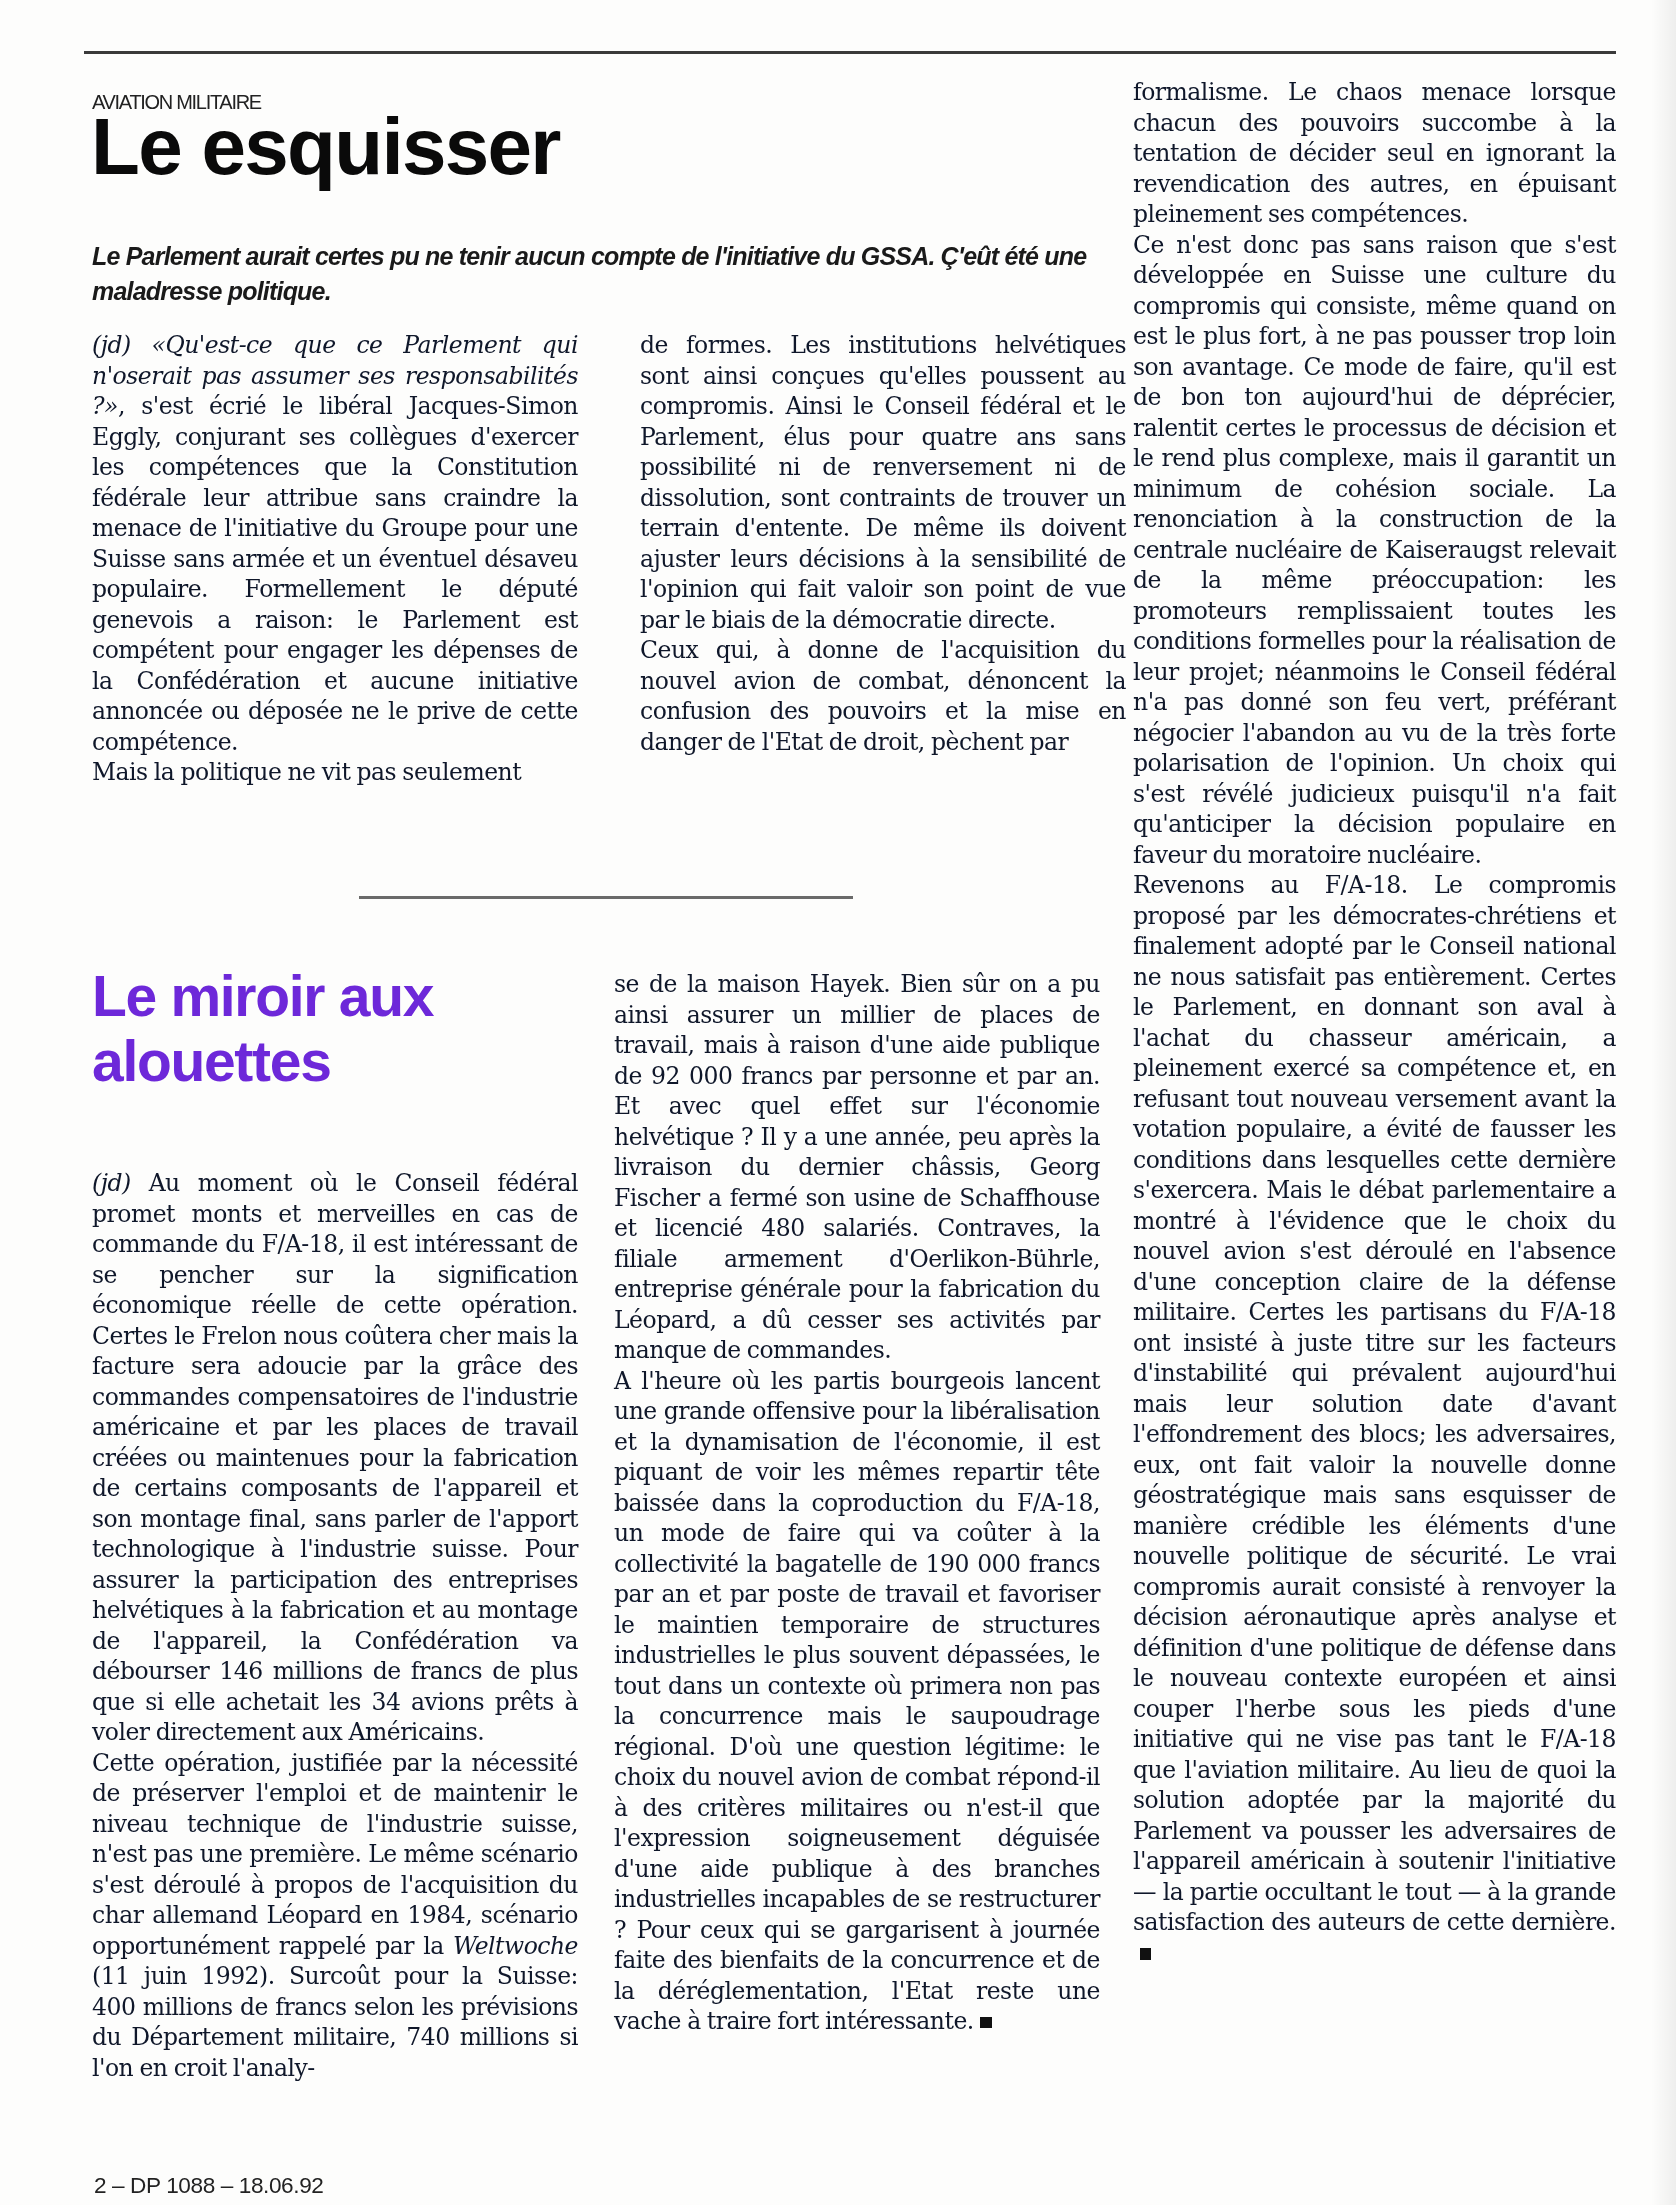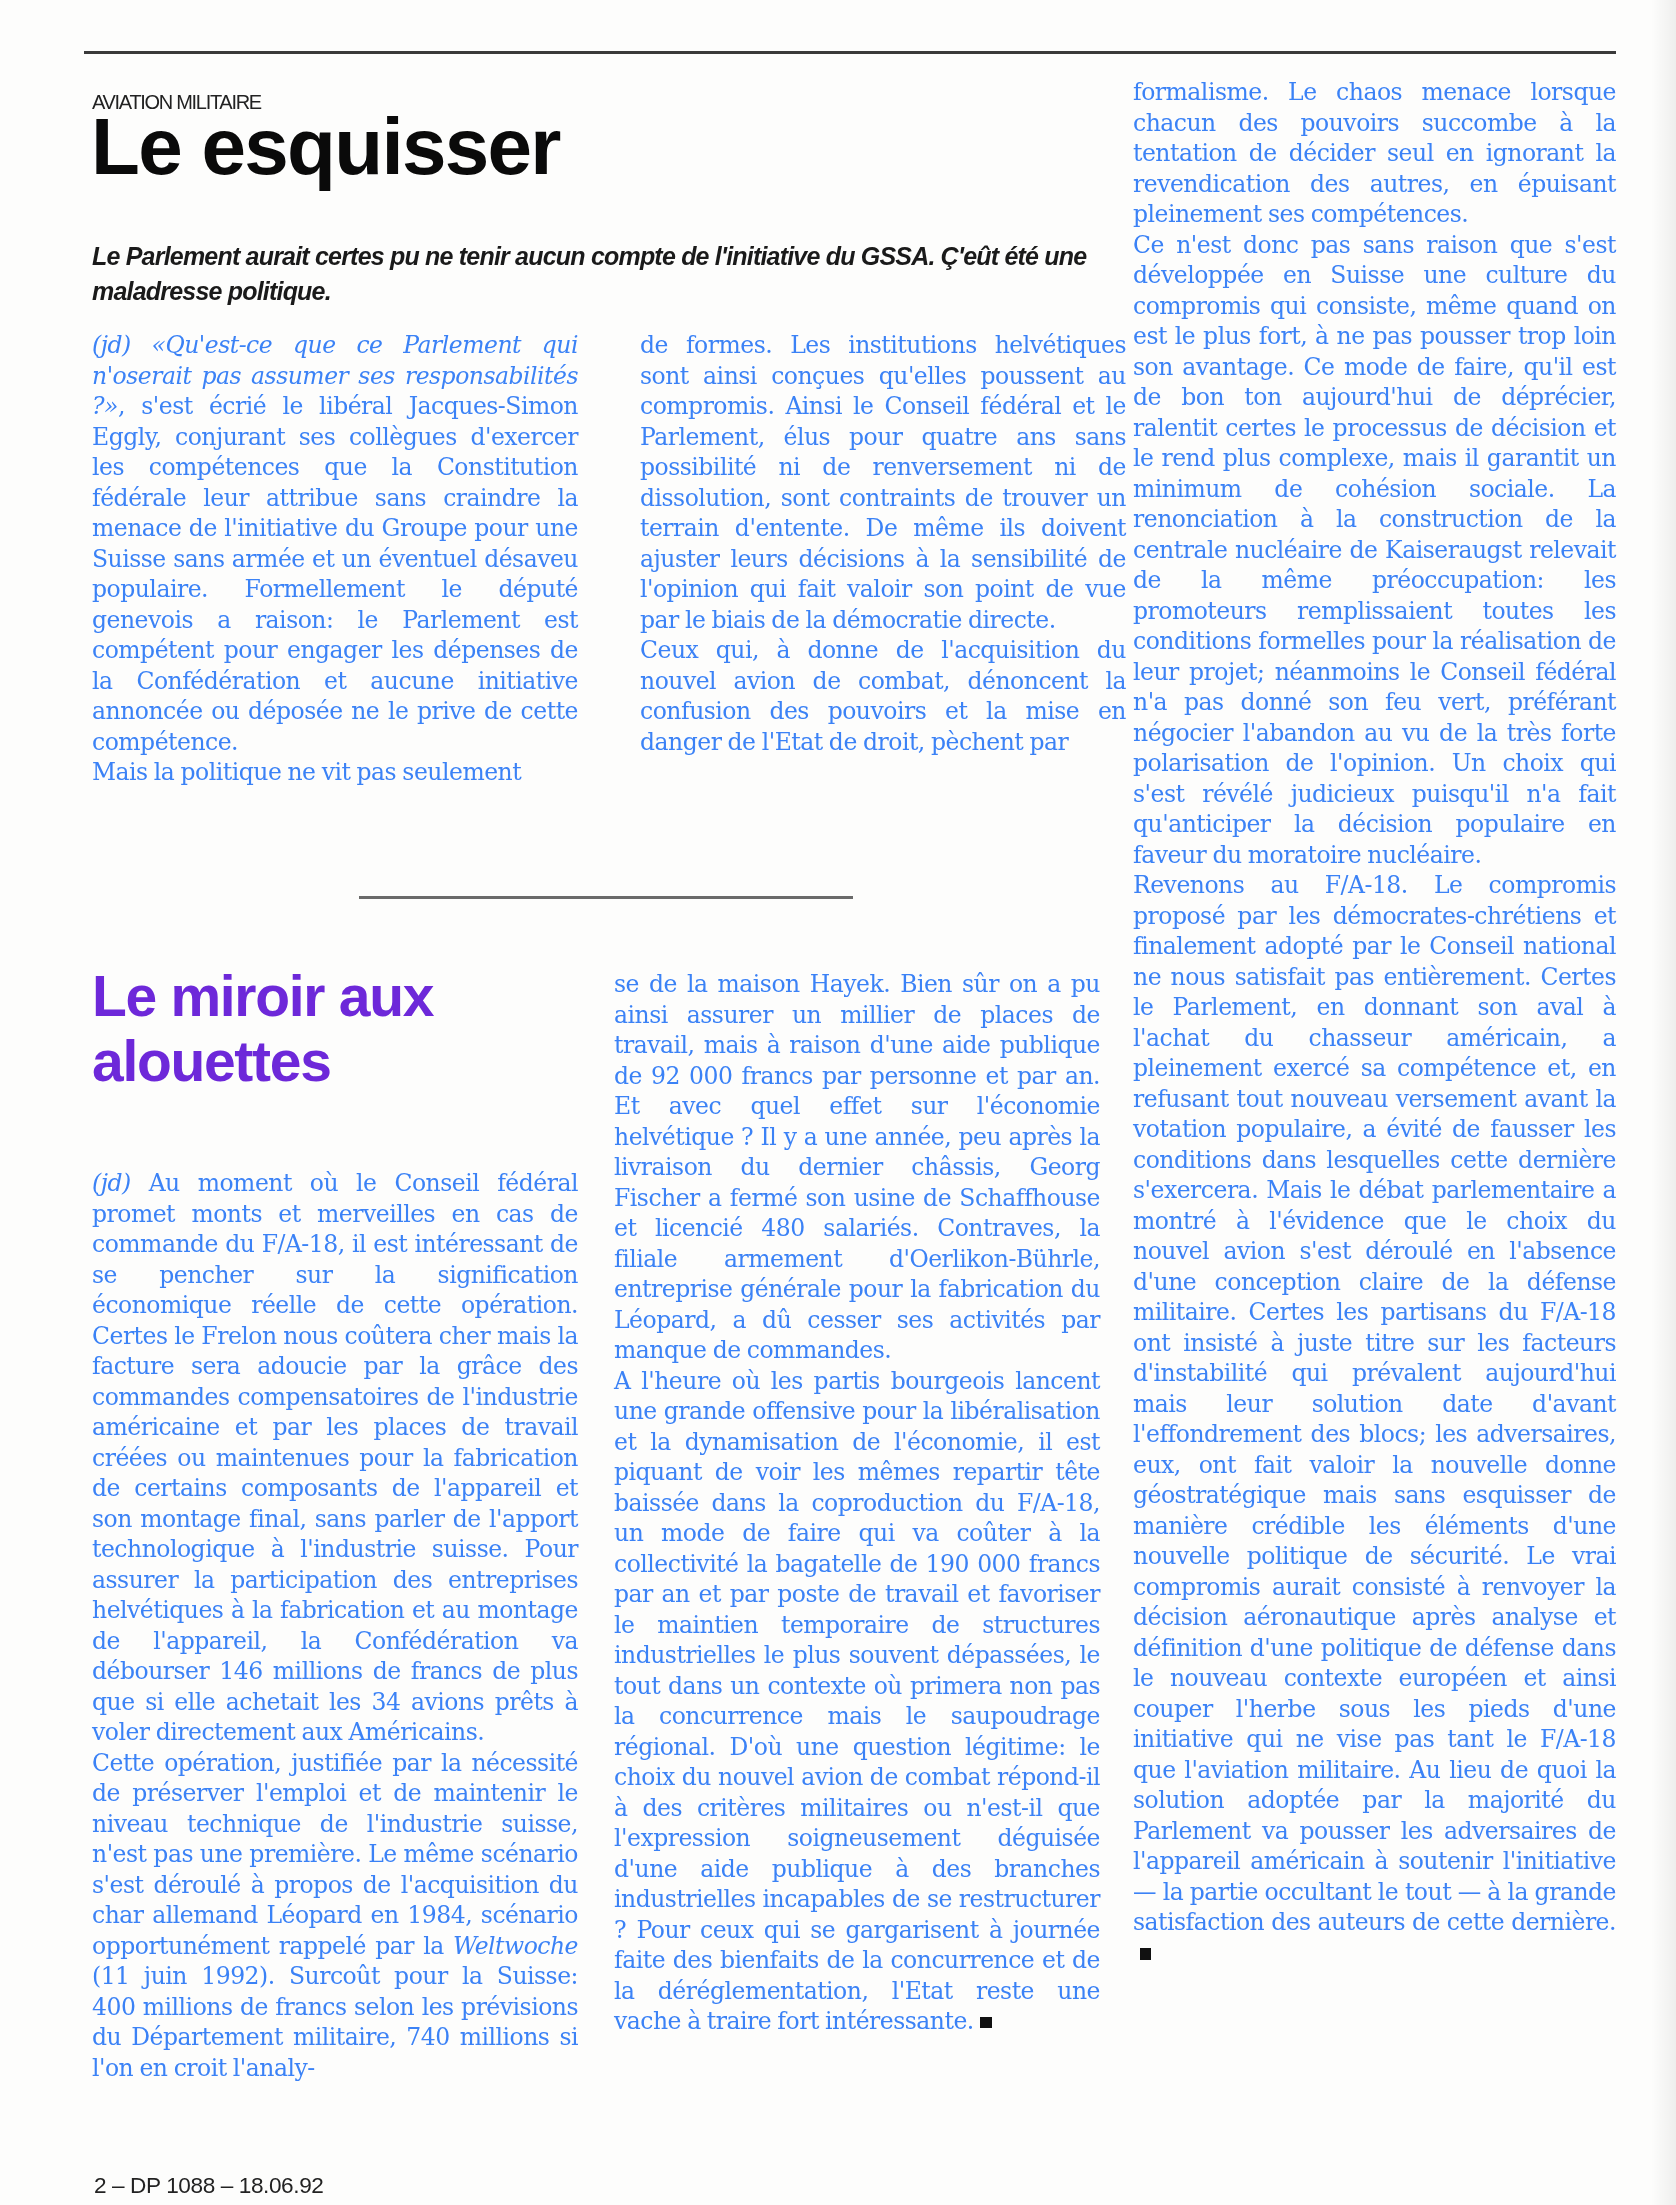--- a/index.html
+++ b/index.html
@@ -26,21 +26,21 @@
     letter-spacing:-1.3px; color:#6d28d9; line-height:65px;
   }
   .lede {
     position:absolute; left:92px; top:223px; width:1023px;
     font-family:"Liberation Sans", sans-serif; font-weight:bold; font-style:italic;
     font-size:25px; line-height:35px; letter-spacing:-0.8px; color:#1a1a1a;margin-top:16px;
   }
   .col {
     position:absolute; width:486px;
     font-size:23.5px; line-height:30.5px; text-align:justify;
-    hyphens:manual; color:#3b82f6; letter-spacing:-0.5px; word-spacing:-0.8px;
+    hyphens:manual; color:#0f172a; letter-spacing:-0.5px; word-spacing:-0.8px;
   }
   .col p { margin:0; }
   .c1a { left:92px; top:330px; }
   .c2a { left:614px; top:330px;margin-left:26px; }
   .c3  { left:1133px; top:77px; width:483px; }
   .c1b { left:92px; top:1168px; }
   .c2b { left:614px; top:969px; }
   .it { font-style:italic; }
   .endmark { display:inline-block; width:11.7px; height:11.7px; background:#111; margin-left:6.7px; vertical-align:0.8px; }
   .footer {

